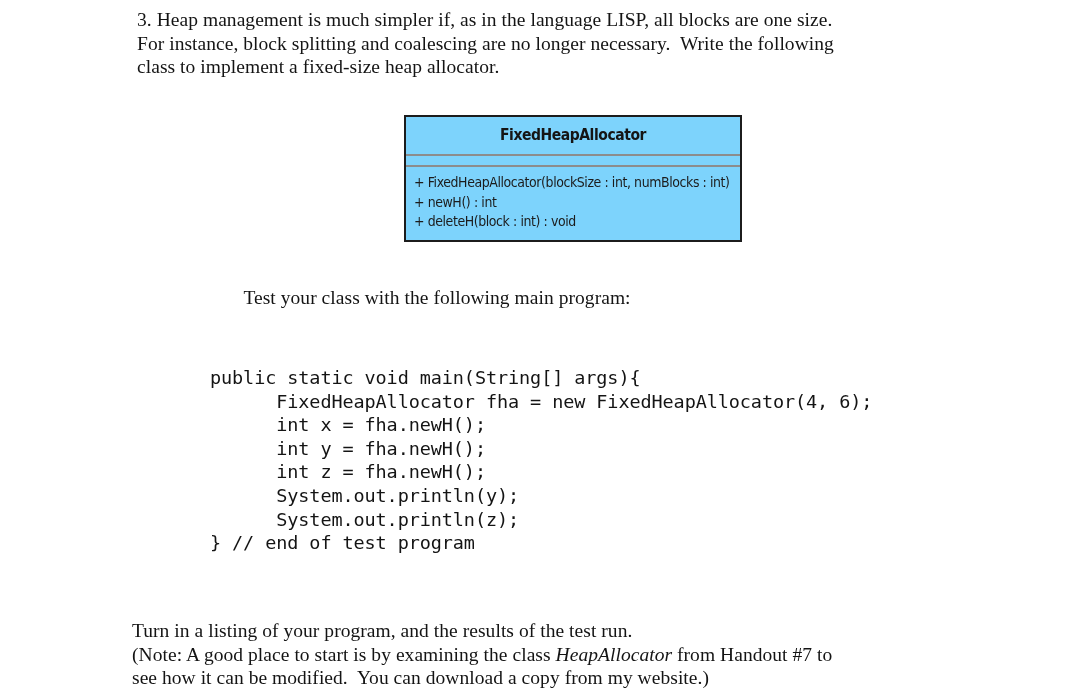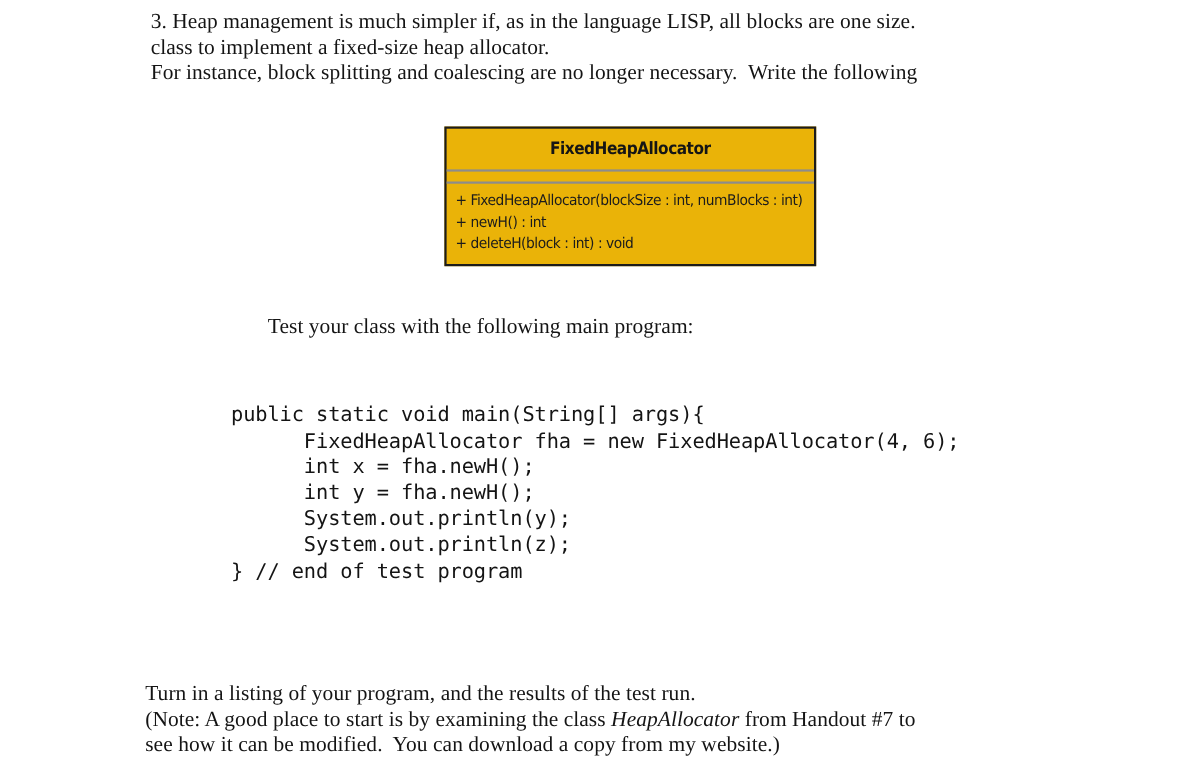--- a/index.html
+++ b/index.html
@@ -39,21 +39,21 @@
   #test-instruction { left: 137px; top: 286px; width: 600px; text-align: center; }
   #closing-paragraph { left: 132px; top: 571px; width: 890px; margin-top: 48px; }
 
   
   #uml-class-box {
     position: absolute;
     left: 404px;
     top: 115px;
     width: 334px;
     border: 2px solid #1c1c1c;
-    background: #eab308;
+    background: #7dd3fc;
     box-sizing: content-box;
   }
   .uml-title {
     text-align: center;
     font-family: "DejaVu Sans", "Liberation Sans", sans-serif;
     font-size: 15.5px;
     font-weight: 600;
     letter-spacing: -0.5px;
     color: #151515;
     padding: 9px 0 10px 0;
@@ -98,22 +98,22 @@
     display: block;
   }
 </style>
 </head>
 <body>
 
 <div class="page">
 
   <div class="prose" id="intro-paragraph">
     <span class="line">3. Heap management is much simpler if, as in the language LISP, all blocks are one size.</span>
+    <span class="line">For instance, block splitting and coalescing are no longer necessary.  Write the following</span>
     <span class="line">class to implement a fixed-size heap allocator.</span>
-    <span class="line">For instance, block splitting and coalescing are no longer necessary.  Write the following</span>
   </div>
 
   <div id="uml-class-box">
     <div class="uml-title">FixedHeapAllocator</div>
     <div class="uml-sep"></div>
     <div class="uml-attributes"></div>
     <div class="uml-sep"></div>
     <div class="uml-methods">
       <div class="uml-method">+ FixedHeapAllocator(blockSize : int, numBlocks : int)</div>
       <div class="uml-method">+ newH() : int</div>
@@ -123,20 +123,21 @@
 
   <div class="prose" id="test-instruction">
     <span class="line">Test your class with the following main program:</span>
   </div>
 
   <div id="code-listing">
     <span class="code-line">public static void main(String[] args){</span>
     <span class="code-line">      FixedHeapAllocator fha = new FixedHeapAllocator(4, 6);</span>
     <span class="code-line">      int x = fha.newH();</span>
     <span class="code-line">      int y = fha.newH();</span>
+    <span class="code-line">      int z = fha.newH();</span>
     <span class="code-line">      System.out.println(y);</span>
     <span class="code-line">      System.out.println(z);</span>
     <span class="code-line">} // end of test program</span>
   </div>
 
   <div class="prose" id="closing-paragraph">
     <span class="line">Turn in a listing of your program, and the results of the test run.</span>
     <span class="line"><span>(Note: A good place to start is by examining the class </span><em>HeapAllocator</em><span> from Handout #7 to</span></span>
     <span class="line">see how it can be modified.  You can download a copy from my website.)</span>
   </div>

